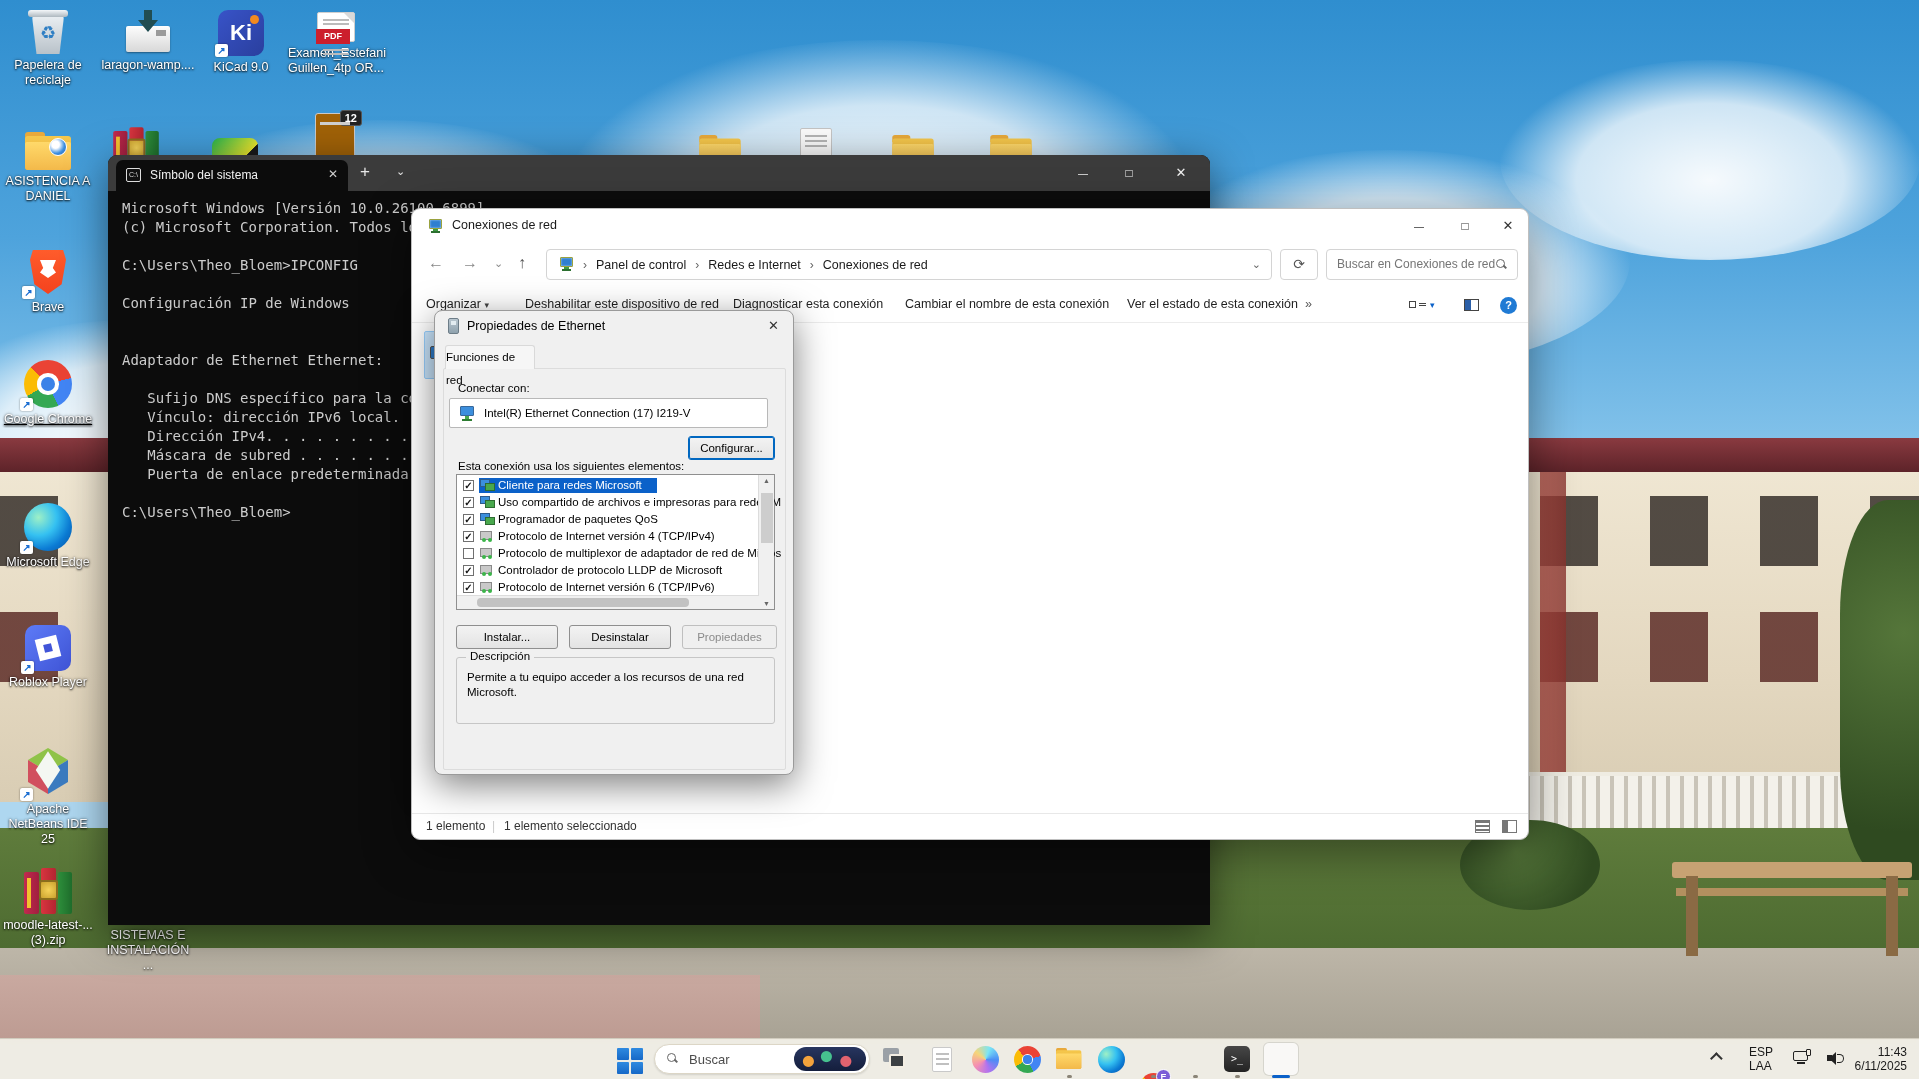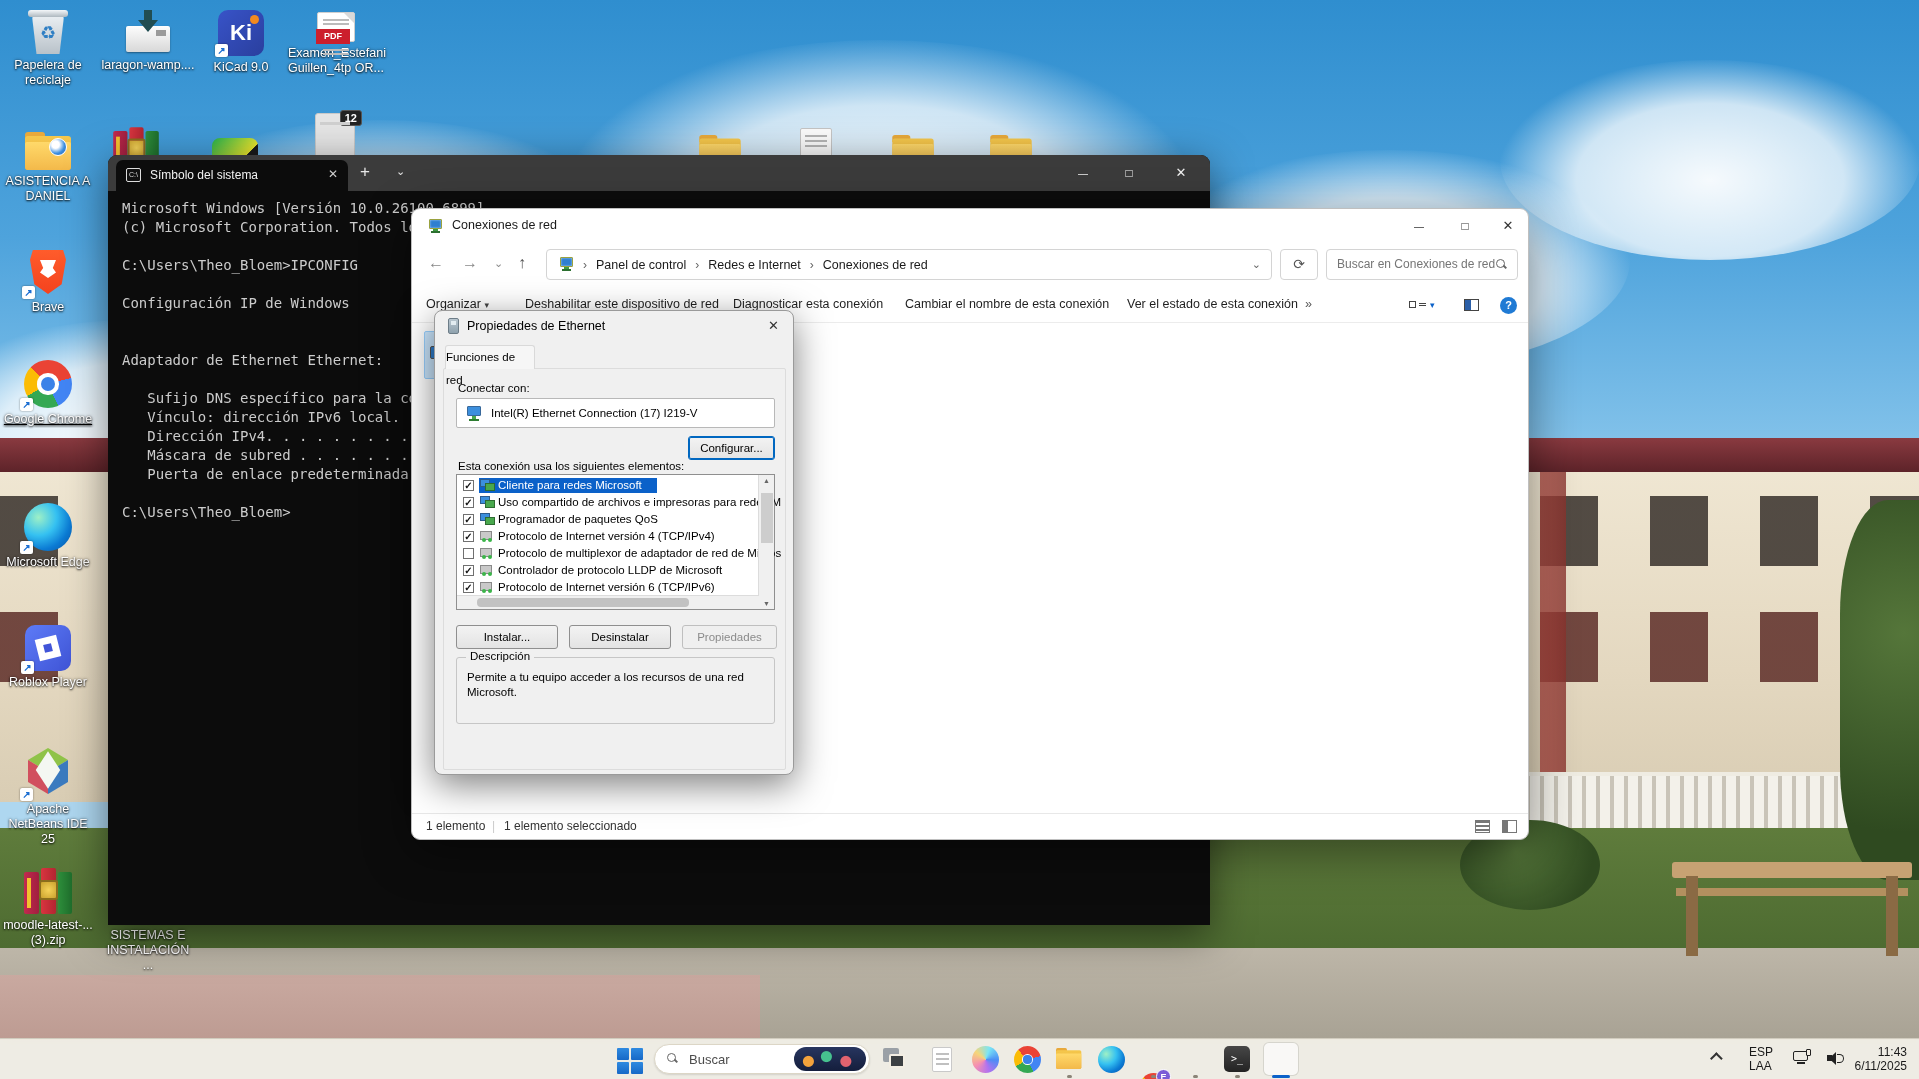--- a/index.html
+++ b/index.html
@@ -78,21 +78,21 @@
   .g-kicad { width:46px; height:46px; background:linear-gradient(135deg,#3853c8,#2a3f9e); border-radius:10px; color:#fff; font-weight:bold; font-size:22px; line-height:46px; text-align:center; position:relative; }
   .g-kicad::after { content:""; position:absolute; right:5px; top:5px; width:9px; height:9px; background:#f28a1e; border-radius:50%; }
   
   .g-pdf { width:38px; height:30px; background:#fff; border:1px solid #cfcfcf; border-radius:2px; position:relative; }
   .g-pdf .fold { position:absolute; right:0; top:0; width:10px; height:10px; background:#d9d9d9; clip-path:polygon(0 0,100% 100%,100% 0); }
   .g-pdf .band { position:absolute; left:-2px; top:16px; width:34px; height:15px; background:#d row; background:#cc1f2d; color:#fff; font-size:9px; font-weight:bold; line-height:15px; text-align:center; }
   .g-pdf .line { position:absolute; left:5px; height:2px; background:#bbb; width:26px; }
   
   .g-pc { width:46px; height:40px; background:linear-gradient(135deg,#23b14d,#e8e62e 60%,#1a1a1a 60.5%); border-radius:8px; color:#fff; font-weight:bold; font-size:15px; text-align:center; line-height:58px; }
   
-  .g-cal { width:40px; height:51px; background:#e5e5e5; border:1px solid #c9c9c9; border-radius:3px; position:relative; }
+  .g-cal { width:40px; height:51px; background:#a16207; border:1px solid #c9c9c9; border-radius:3px; position:relative; }
   .g-cal .num { position:absolute; right:-8px; top:-4px; background:#222; color:#fff; font-size:11px; font-weight:bold; padding:1px 4px; border-radius:3px; border:1px solid #555; }
   .g-cal .bar { position:absolute; left:4px; top:8px; width:30px; height:3px; background:#d0d0d0; }
   .g-doc-s { width:32px; height:38px; background:#fbfbfb; border:1px solid #c5c5c5; border-radius:2px; position:relative; }
   .g-doc-s i { position:absolute; left:4px; width:22px; height:2px; background:#b5b5b5; }
 
   
   #terminal { left:108px; top:155px; width:1102px; height:770px; z-index:2; border-radius:9px 9px 0 0; box-shadow:0 10px 40px rgba(0,0,0,.5); background:#0c0c0c; }
   #term-tabbar { position:absolute; left:0; top:0; width:100%; height:36px; background:#3b3b3b; border-radius:9px 9px 0 0; }
   #term-tab { position:absolute; left:8px; top:5px; width:232px; height:31px; background:#0c0c0c; border-radius:7px 7px 0 0; }
   #term-tab .cmdico { position:absolute; left:10px; top:8px; width:15px; height:14px; background:#111; border:1px solid #ddd; border-radius:2px; color:#ddd; font-size:7px; line-height:12px; text-align:center; }
@@ -139,21 +139,21 @@
   
   #dlg { left:434px; top:310px; width:360px; height:465px; z-index:4; background:#f0f0f0; border-radius:8px; border:1px solid #9a9a9a; box-shadow:0 10px 36px rgba(0,0,0,.5); font-size:11.5px; color:#000; }
   #dlg-title { position:absolute; left:0; top:0; width:100%; height:30px; }
   #dlg-title .t { position:absolute; left:32px; top:8px; font-size:12.5px; }
   #dlg-title .x { position:absolute; right:14px; top:7px; font-size:13px; color:#333; }
   .nicico { position:absolute; left:13px; top:7px; width:11px; height:16px; background:linear-gradient(180deg,#b9c6cf,#8fa2ae); border-radius:2px; border:1px solid #6d7d88; }
   .nicico::after { content:""; position:absolute; left:2px; top:2px; width:5px; height:4px; background:#e3ecf1; }
   #dlg-tab { position:absolute; left:10px; top:34px; width:90px; height:24px; background:#f6f6f6; border:1px solid #d9d9d9; border-bottom:none; border-radius:3px 3px 0 0; text-align:left; line-height:23px; z-index:2; }
   #dlg-frame { position:absolute; left:8px; top:57px; width:343px; height:402px; border:1px solid #dcdcdc; border-radius:2px; background:#f0f0f0; z-index:1; }
   .dlg-lbl { position:absolute; }
-  #adapterbox { position:absolute; left:12px; top:29px; width:319px; height:30px; background:#fff; border:1px solid #b8b8b8; border-radius:2px; }
+  #adapterbox { position:absolute; left:5px; top:29px; width:319px; height:30px; background:#fff; border:1px solid #b8b8b8; border-radius:2px; }
   #adapterbox .t { position:absolute; left:34px; top:8px; }
   .nic2 { position:absolute; left:8px; top:7px; width:18px; height:15px; }
   .nic2 .scr { position:absolute; left:2px; top:0; width:14px; height:10px; background:#3c8fdd; border:1px solid #38689a; border-radius:1px; }
   .nic2 .std { position:absolute; left:7px; top:10px; width:4px; height:3px; background:#49a84d; }
   .nic2 .base { position:absolute; left:4px; top:13px; width:10px; height:2px; background:#2e7d32; }
   .w32btn { position:absolute; height:24px; background:linear-gradient(180deg,#f3f3f3,#e3e3e3); border:1px solid #8f8f8f; border-radius:3px; text-align:center; font-size:11.5px; color:#000; line-height:22px; }
   .w32btn.focus { border:1px solid #0067c0; box-shadow:inset 0 0 0 1px #0067c0; }
   .w32btn.disabled { color:#8b8b8b; background:#efefef; border-color:#bfbfbf; }
   #listbox { position:absolute; left:12px; top:105px; width:319px; height:136px; background:#fff; border:1px solid #8f8f8f; }
   .lrow { position:absolute; left:0; width:285px; height:17px; }

